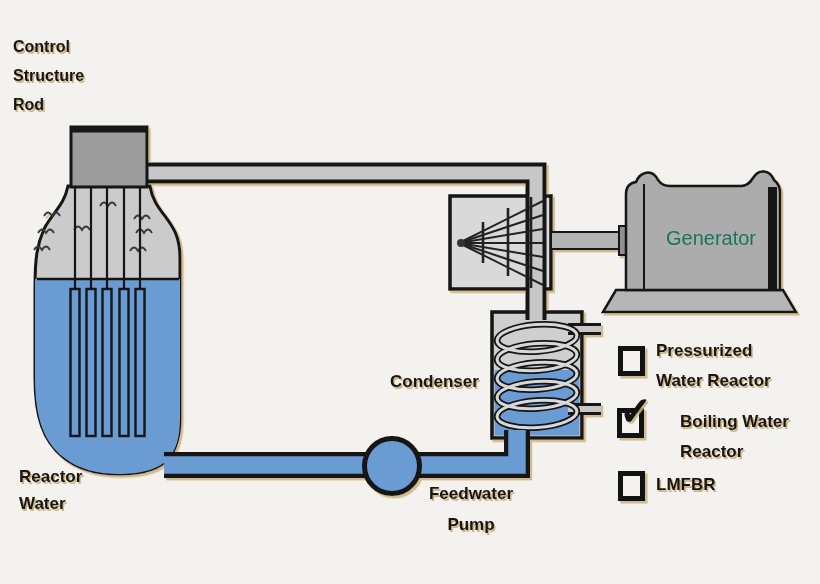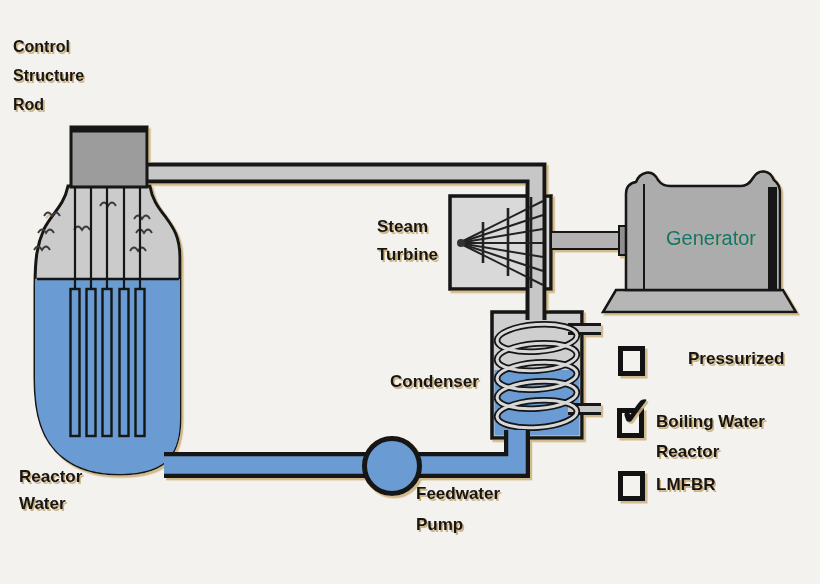--- a/index.html
+++ b/index.html
@@ -14,27 +14,27 @@
     font-weight:bold;font-size:17px;line-height:28px;
     color:#181512;
     text-shadow:1.6px 1.6px 0 rgba(201,176,126,.95);
     white-space:nowrap;
   }
   .lbl div{white-space:nowrap;}
   #lbl-control-rod{left:13px;top:32px;font-size:16px;line-height:29px;}
   #lbl-reactor-core{left:19px;top:463px;line-height:27px;}
   #lbl-steam-turbine{left:377px;top:213px;line-height:28px;}
   #lbl-condenser{left:390px;top:368px;}
-  #lbl-feedwater{left:416px;top:478px;width:110px;text-align:left;line-height:31px;}
+  #lbl-feedwater{left:416px;top:478px;width:110px;text-align:center;line-height:31px;}
   #lbl-generator{left:645px;top:227px;width:132px;text-align:center;
     font-size:20px;font-weight:400;color:#0f766e;line-height:22px;
     text-shadow:1px 1px 0 rgba(201,176,126,.6);}
   .legend-label{position:absolute;left:656px;font-size:17px;line-height:30px;}
-  #legend-label-0{top:344px;margin-left:32px;}
-  #legend-label-1{top:407px;}
+  #legend-label-0{top:336px;}
+  #legend-label-1{top:407px;margin-left:24px;}
   #legend-label-2{top:470px;}
   .checkbox{
     position:absolute;width:17px;height:20px;
     border:5px solid #121212;background:#f4f2ef;
     box-shadow:2.5px 2.5px 0 rgba(201,176,126,.85);
     cursor:pointer;
   }
   #checkbox-0{left:618px;top:346px;}
   #checkbox-1{left:617px;top:408px;}
   #checkbox-2{left:618px;top:471px;}
@@ -181,39 +181,36 @@
     <div>Control</div>
     <div>Structure</div>
     <div>Rod</div>
   </div>
 
   <div class="lbl" id="lbl-reactor-core">
     <div>Reactor</div>
     <div>Water</div>
   </div>
 
-  <div class="lbl" id="lbl-steam-turbine">
-    <div>Steam</div>
-    <div>Turbine</div>
-  </div>
 
   <div class="lbl" id="lbl-condenser">Condenser</div>
 
   <div class="lbl" id="lbl-feedwater">
     <div>Feedwater</div>
     <div>Pump</div>
   </div>
 
   <div class="lbl" id="lbl-generator">Generator</div>
 
   <div class="checkbox" id="checkbox-0">
     
   </div>
   <div class="lbl legend-label" id="legend-label-0">
     <div>Pressurized</div>
+    <div>Water Reactor</div>
   </div>
 
   <div class="checkbox" id="checkbox-1">
     <span class="check">✓</span>
   </div>
   <div class="lbl legend-label" id="legend-label-1">
     <div>Boiling Water</div>
     <div>Reactor</div>
   </div>
 

